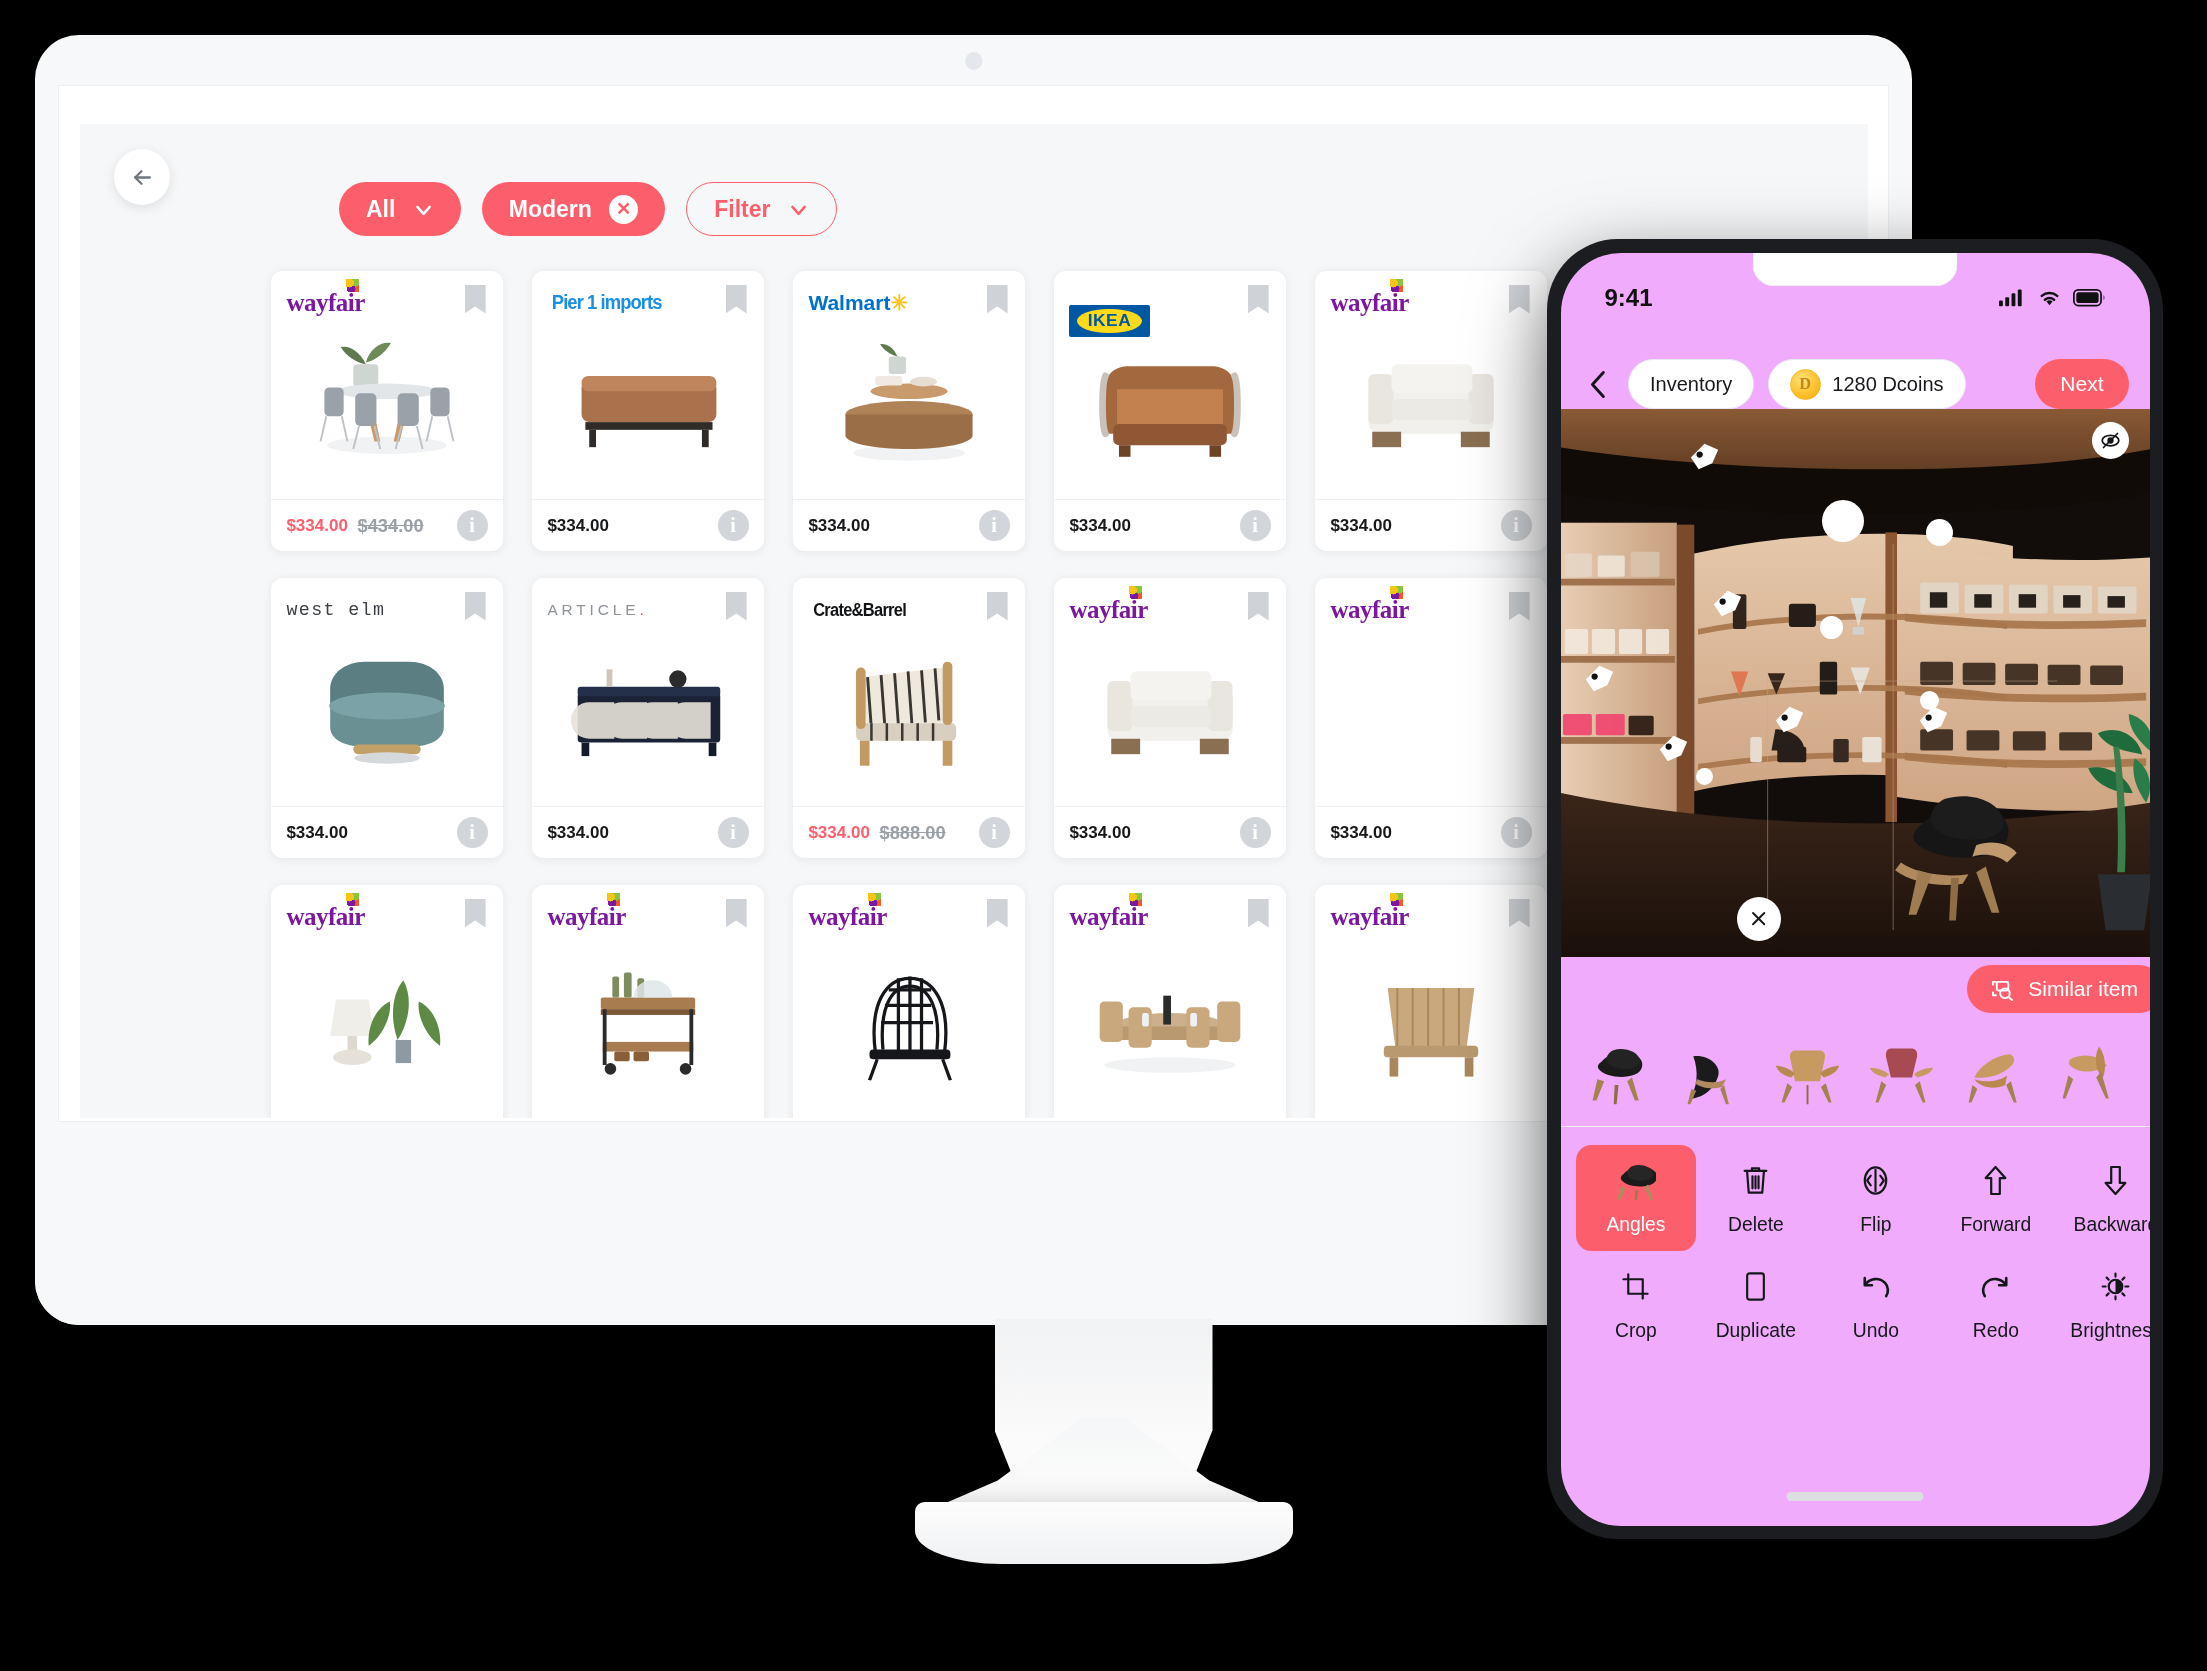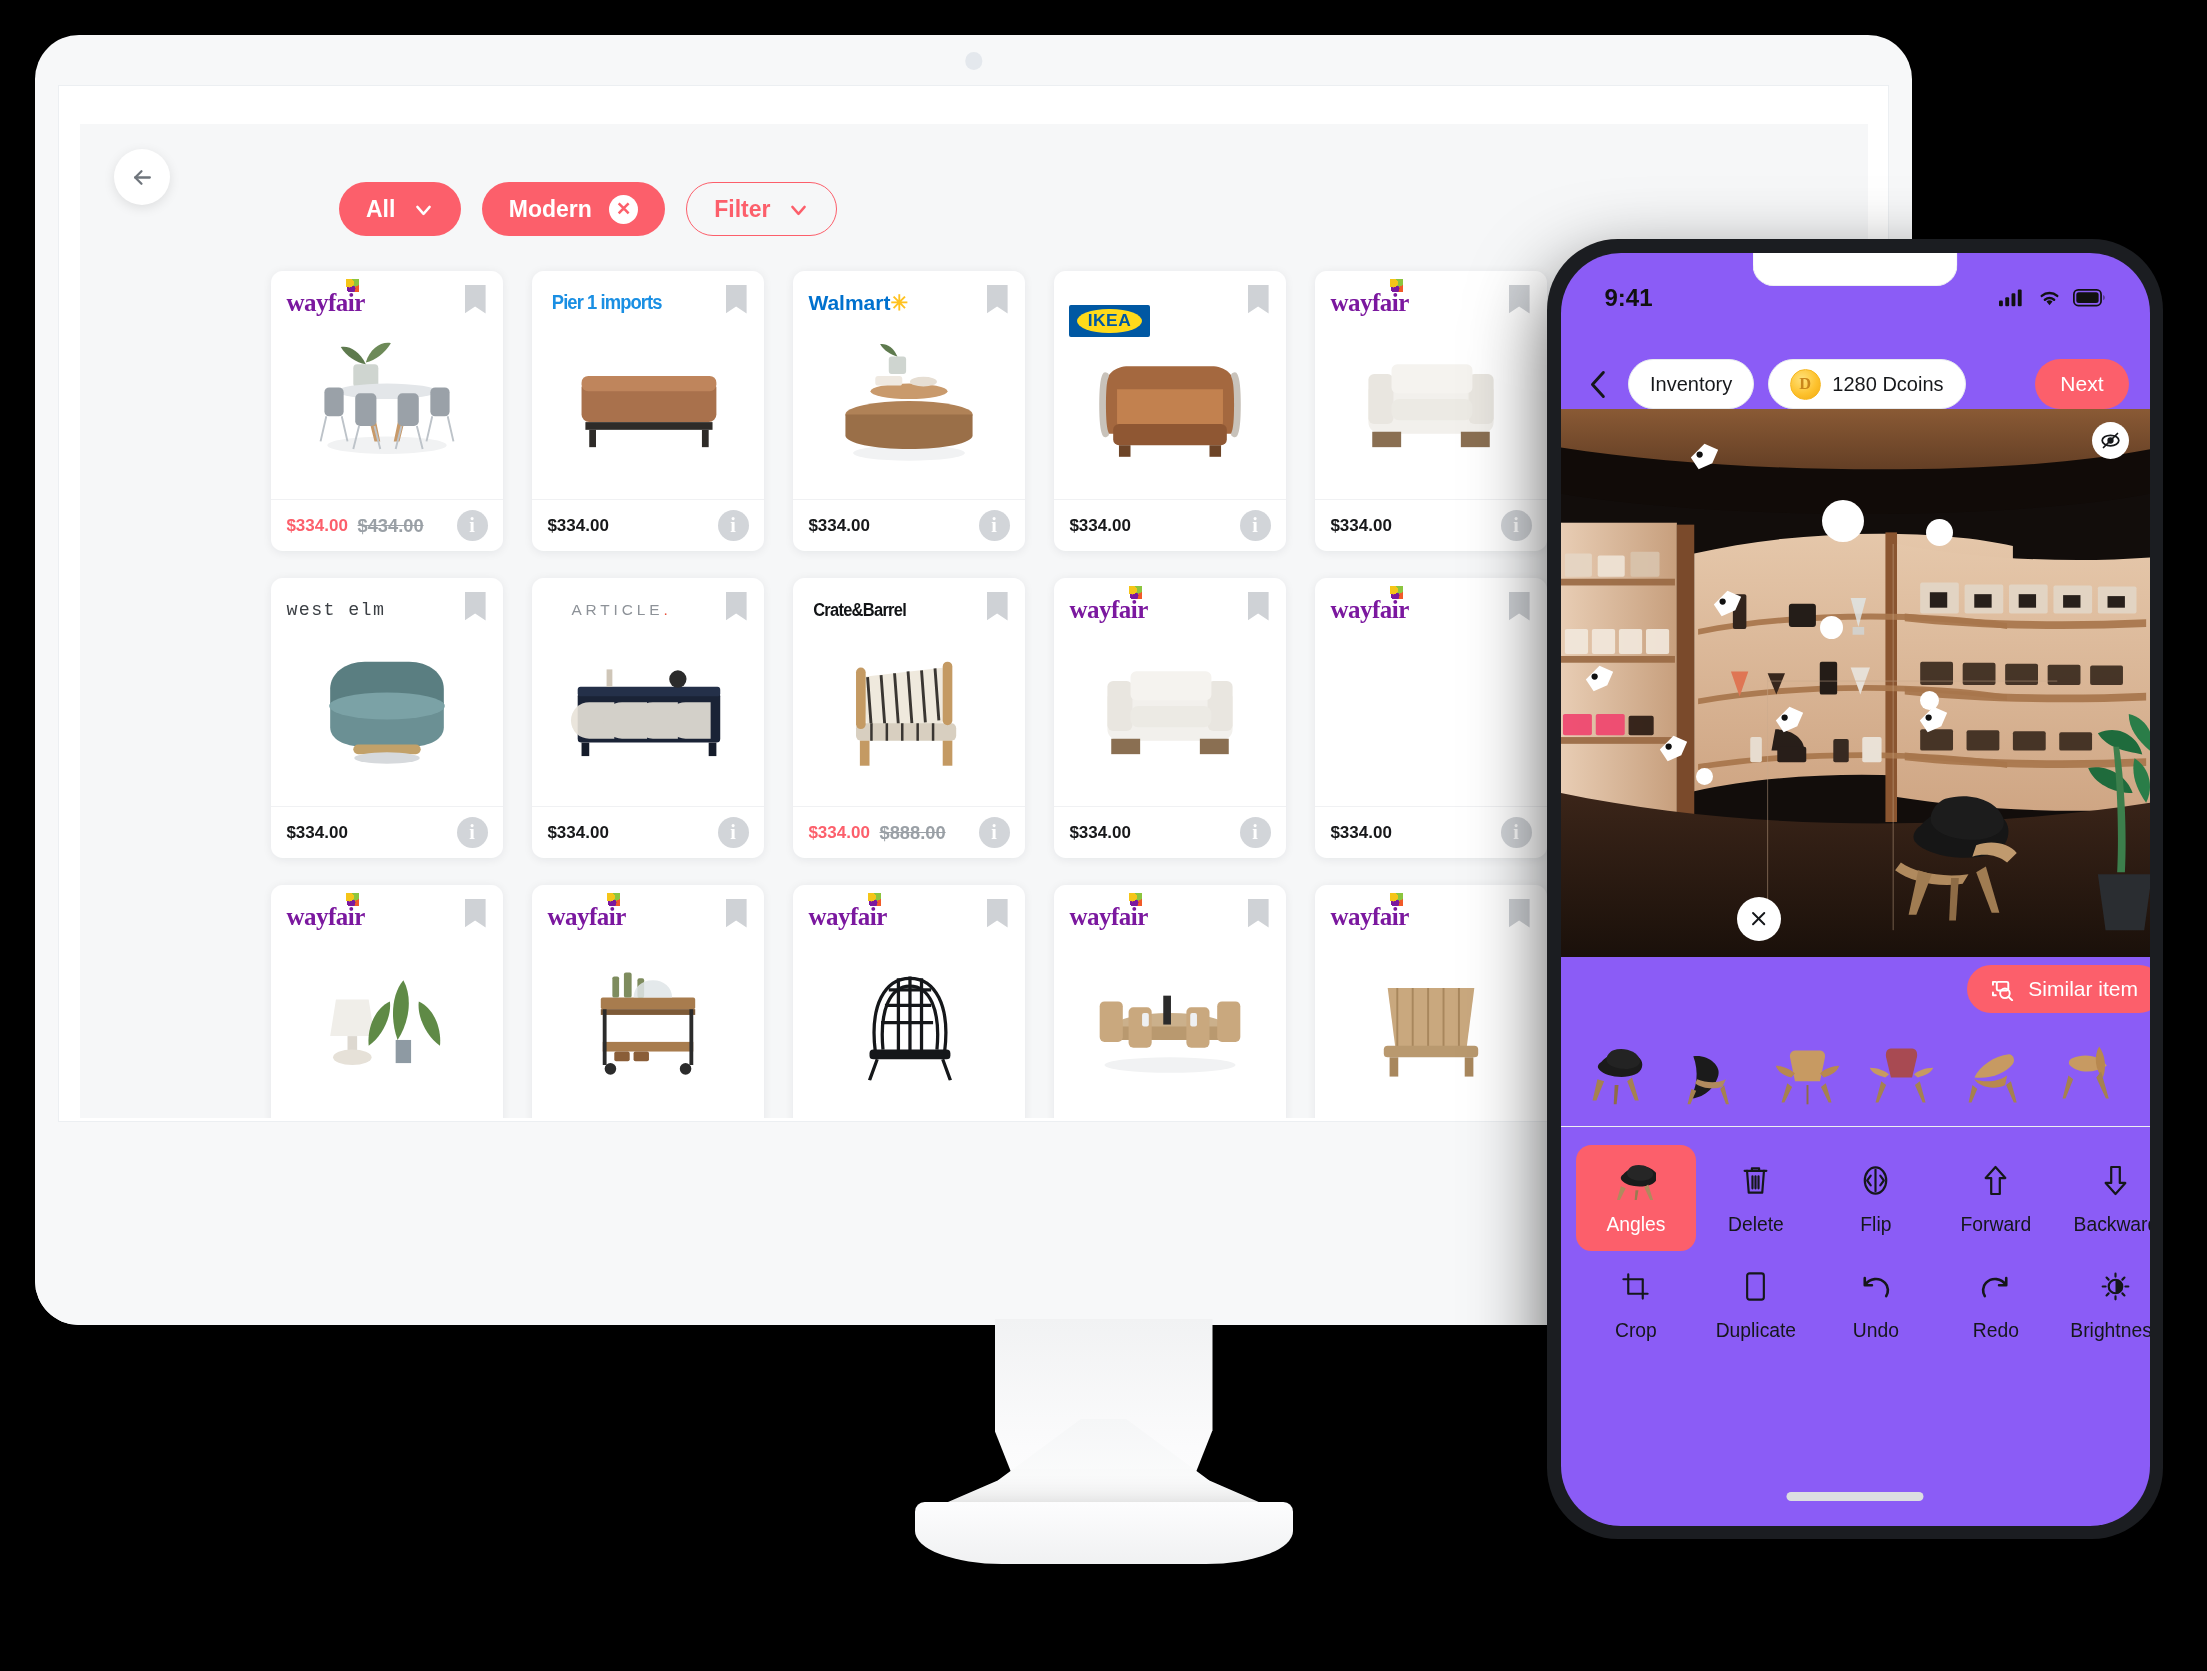--- a/index.html
+++ b/index.html
@@ -139,37 +139,37 @@
       radial-gradient(circle at 72% 24%, #8bc53f 0 32%, transparent 33%),
       radial-gradient(circle at 40% 75%, #7b189f 0 34%, transparent 35%),
       radial-gradient(circle at 80% 72%, #f15a29 0 30%, transparent 31%);
   }
   .lg-pier { font-family: "Liberation Sans", sans-serif; font-weight: bold; font-size: 20px; color: #1a8fe3; letter-spacing: -1px; transform: scaleX(.92); }
   .lg-walmart { font-family: "Liberation Sans", sans-serif; font-weight: bold; font-size: 21px; color: #0071ce; position: relative; }
   .lg-walmart .spark { color: #ffc220; font-size: 21px; }
   .lg-ikea { background: #0058a3; padding: 3.9px 7.7px; border-radius: 1.9px; display:flex; align-items:center;margin-top:36px; }
   .lg-ikea .oval { background: #ffda1a; border-radius: 50%; padding: 1.9px 10.6px; font-weight: bold; font-size: 17.4px; color: #0058a3; font-family: "Liberation Sans", sans-serif; letter-spacing: 0.5px; }
   .lg-westelm { font-family: "Liberation Mono", monospace; font-size: 18.3px; color: #3b3f44; letter-spacing: 1.4px; }
-  .lg-article { font-family: "Liberation Sans", sans-serif; font-size: 15.4px; color: #8d9298; letter-spacing: 3.9px; margin-left: 24px; }
+  .lg-article { font-family: "Liberation Sans", sans-serif; font-size: 15.4px; color: #8d9298; letter-spacing: 3.9px; }
   .lg-article .dot { color: #e8503a; }
   .lg-crate { font-family: "Liberation Sans", sans-serif; font-weight: bold; font-size: 18.3px; color: #121416; letter-spacing: -0.8px; transform: scaleX(.9); }
 
   
   .phone {
     position: absolute; left: 1547px; top: 239px;
     width: 616px; height: 1300px;
     background: #1b1d21;
     border-radius: 71px;
     padding: 13.5px;
     box-shadow: 0 29px 77px rgba(0,0,0,.62);
     z-index: 10;
   }
   .phone-screen {
     width: 100%; height: 100%;
-    background: #8b5cf6; border-radius: 60px; overflow: hidden; position: relative;
+    background: #f0abfc; border-radius: 60px; overflow: hidden; position: relative;
   }
   .notch {
     position: absolute; left: 50%; top: 0; transform: translateX(-50%);
     width: 205px; height: 33px; background: #fff;
     border-radius: 0 0 21px 21px; z-index: 6;
     border: 1px solid #eef0f2; border-top: none;
   }
   .statusbar {
     position: absolute; left: 0; top: 0; width: 100%; height: 75px;
     display: flex; align-items: center; justify-content: space-between;

